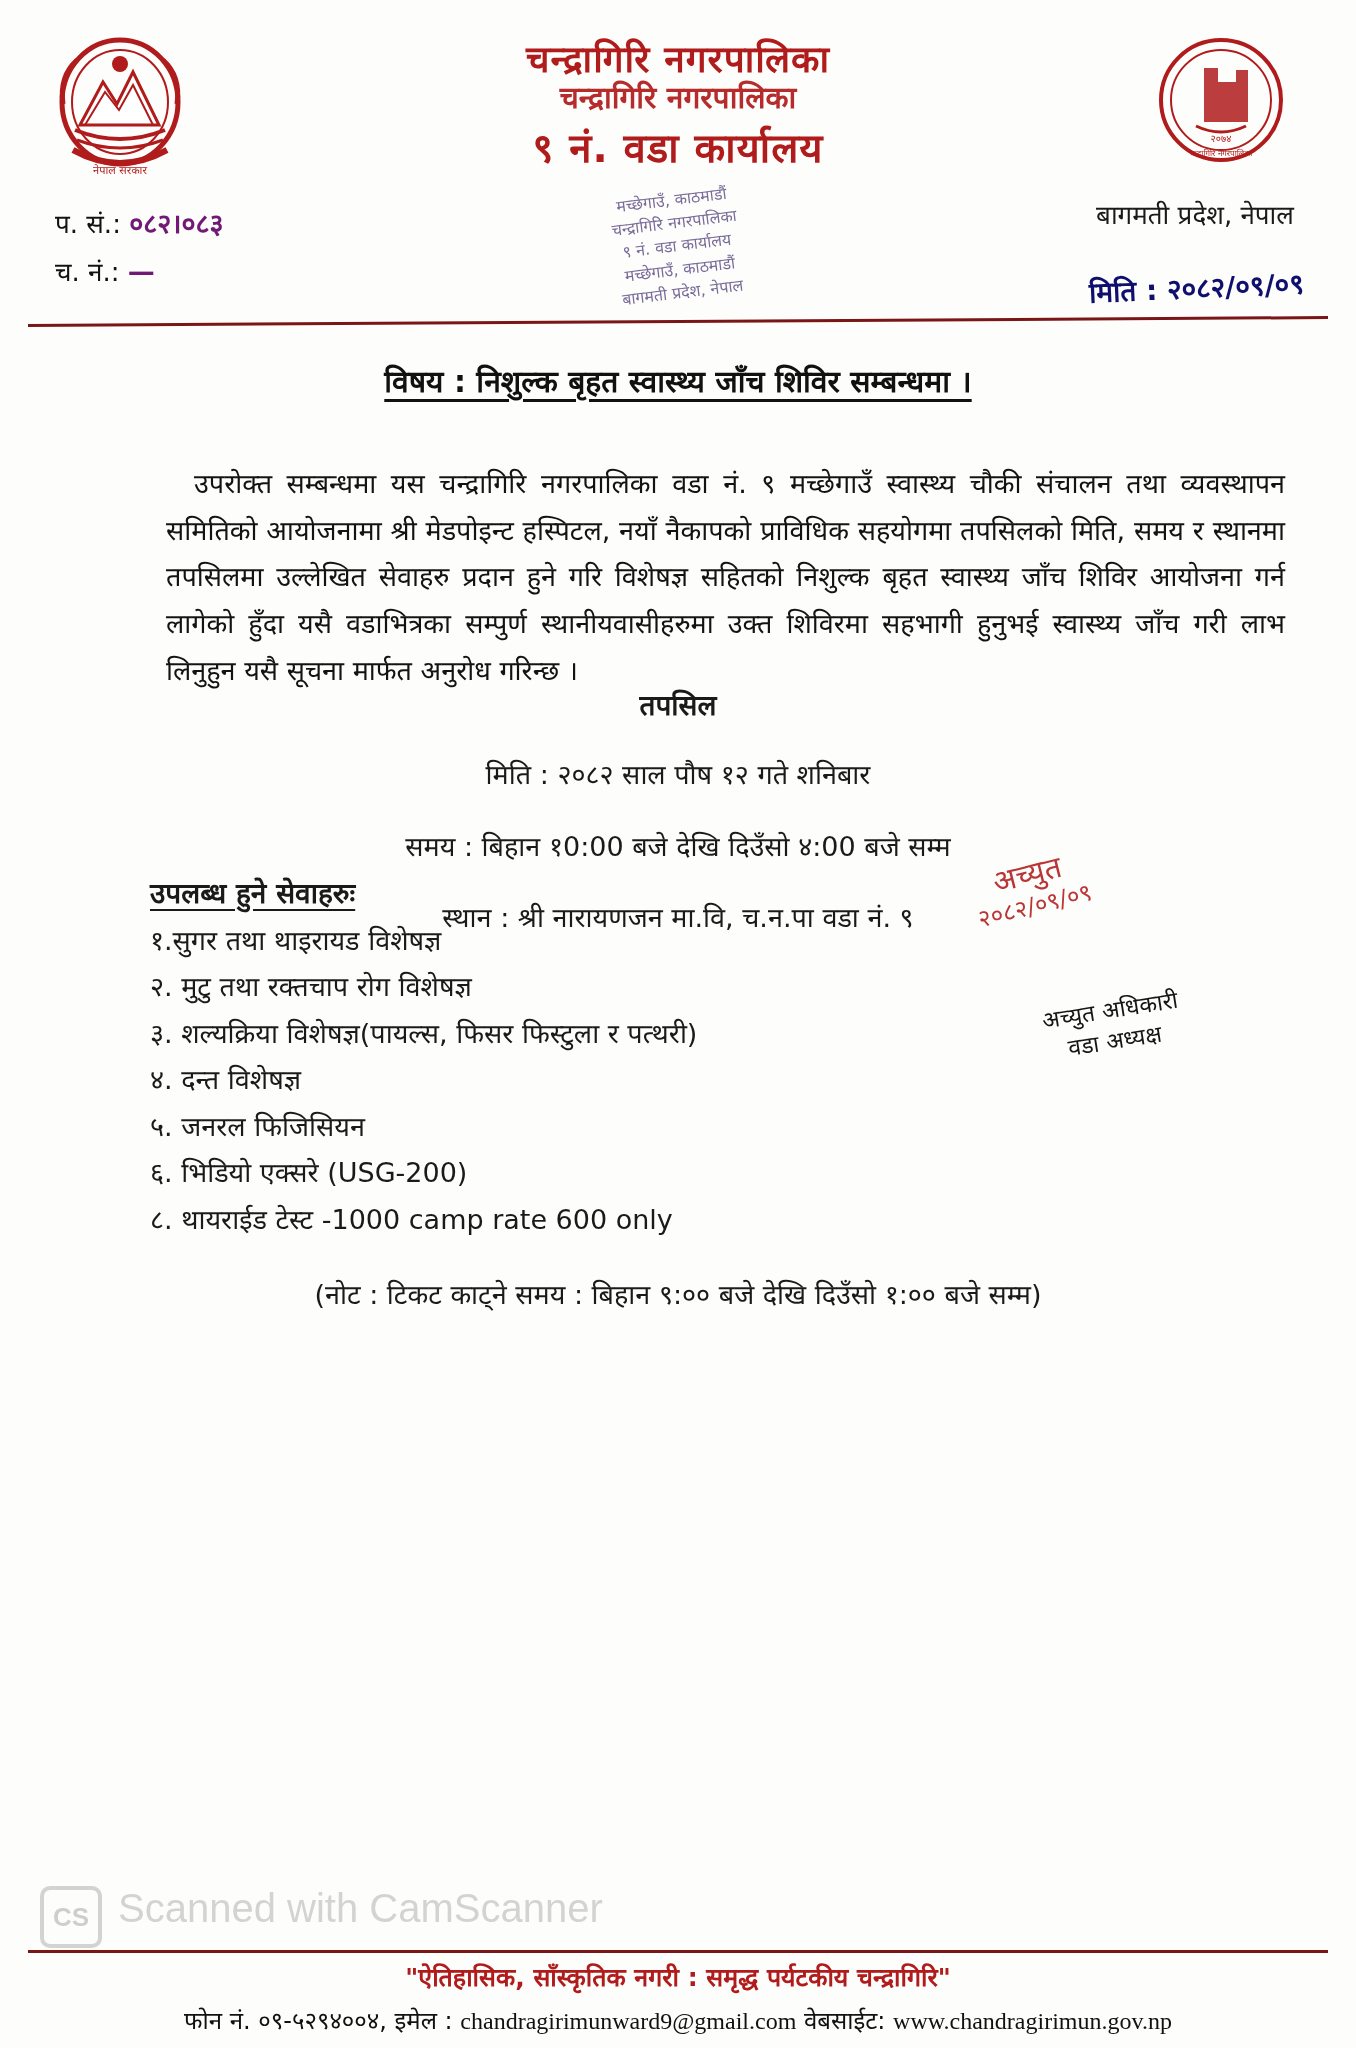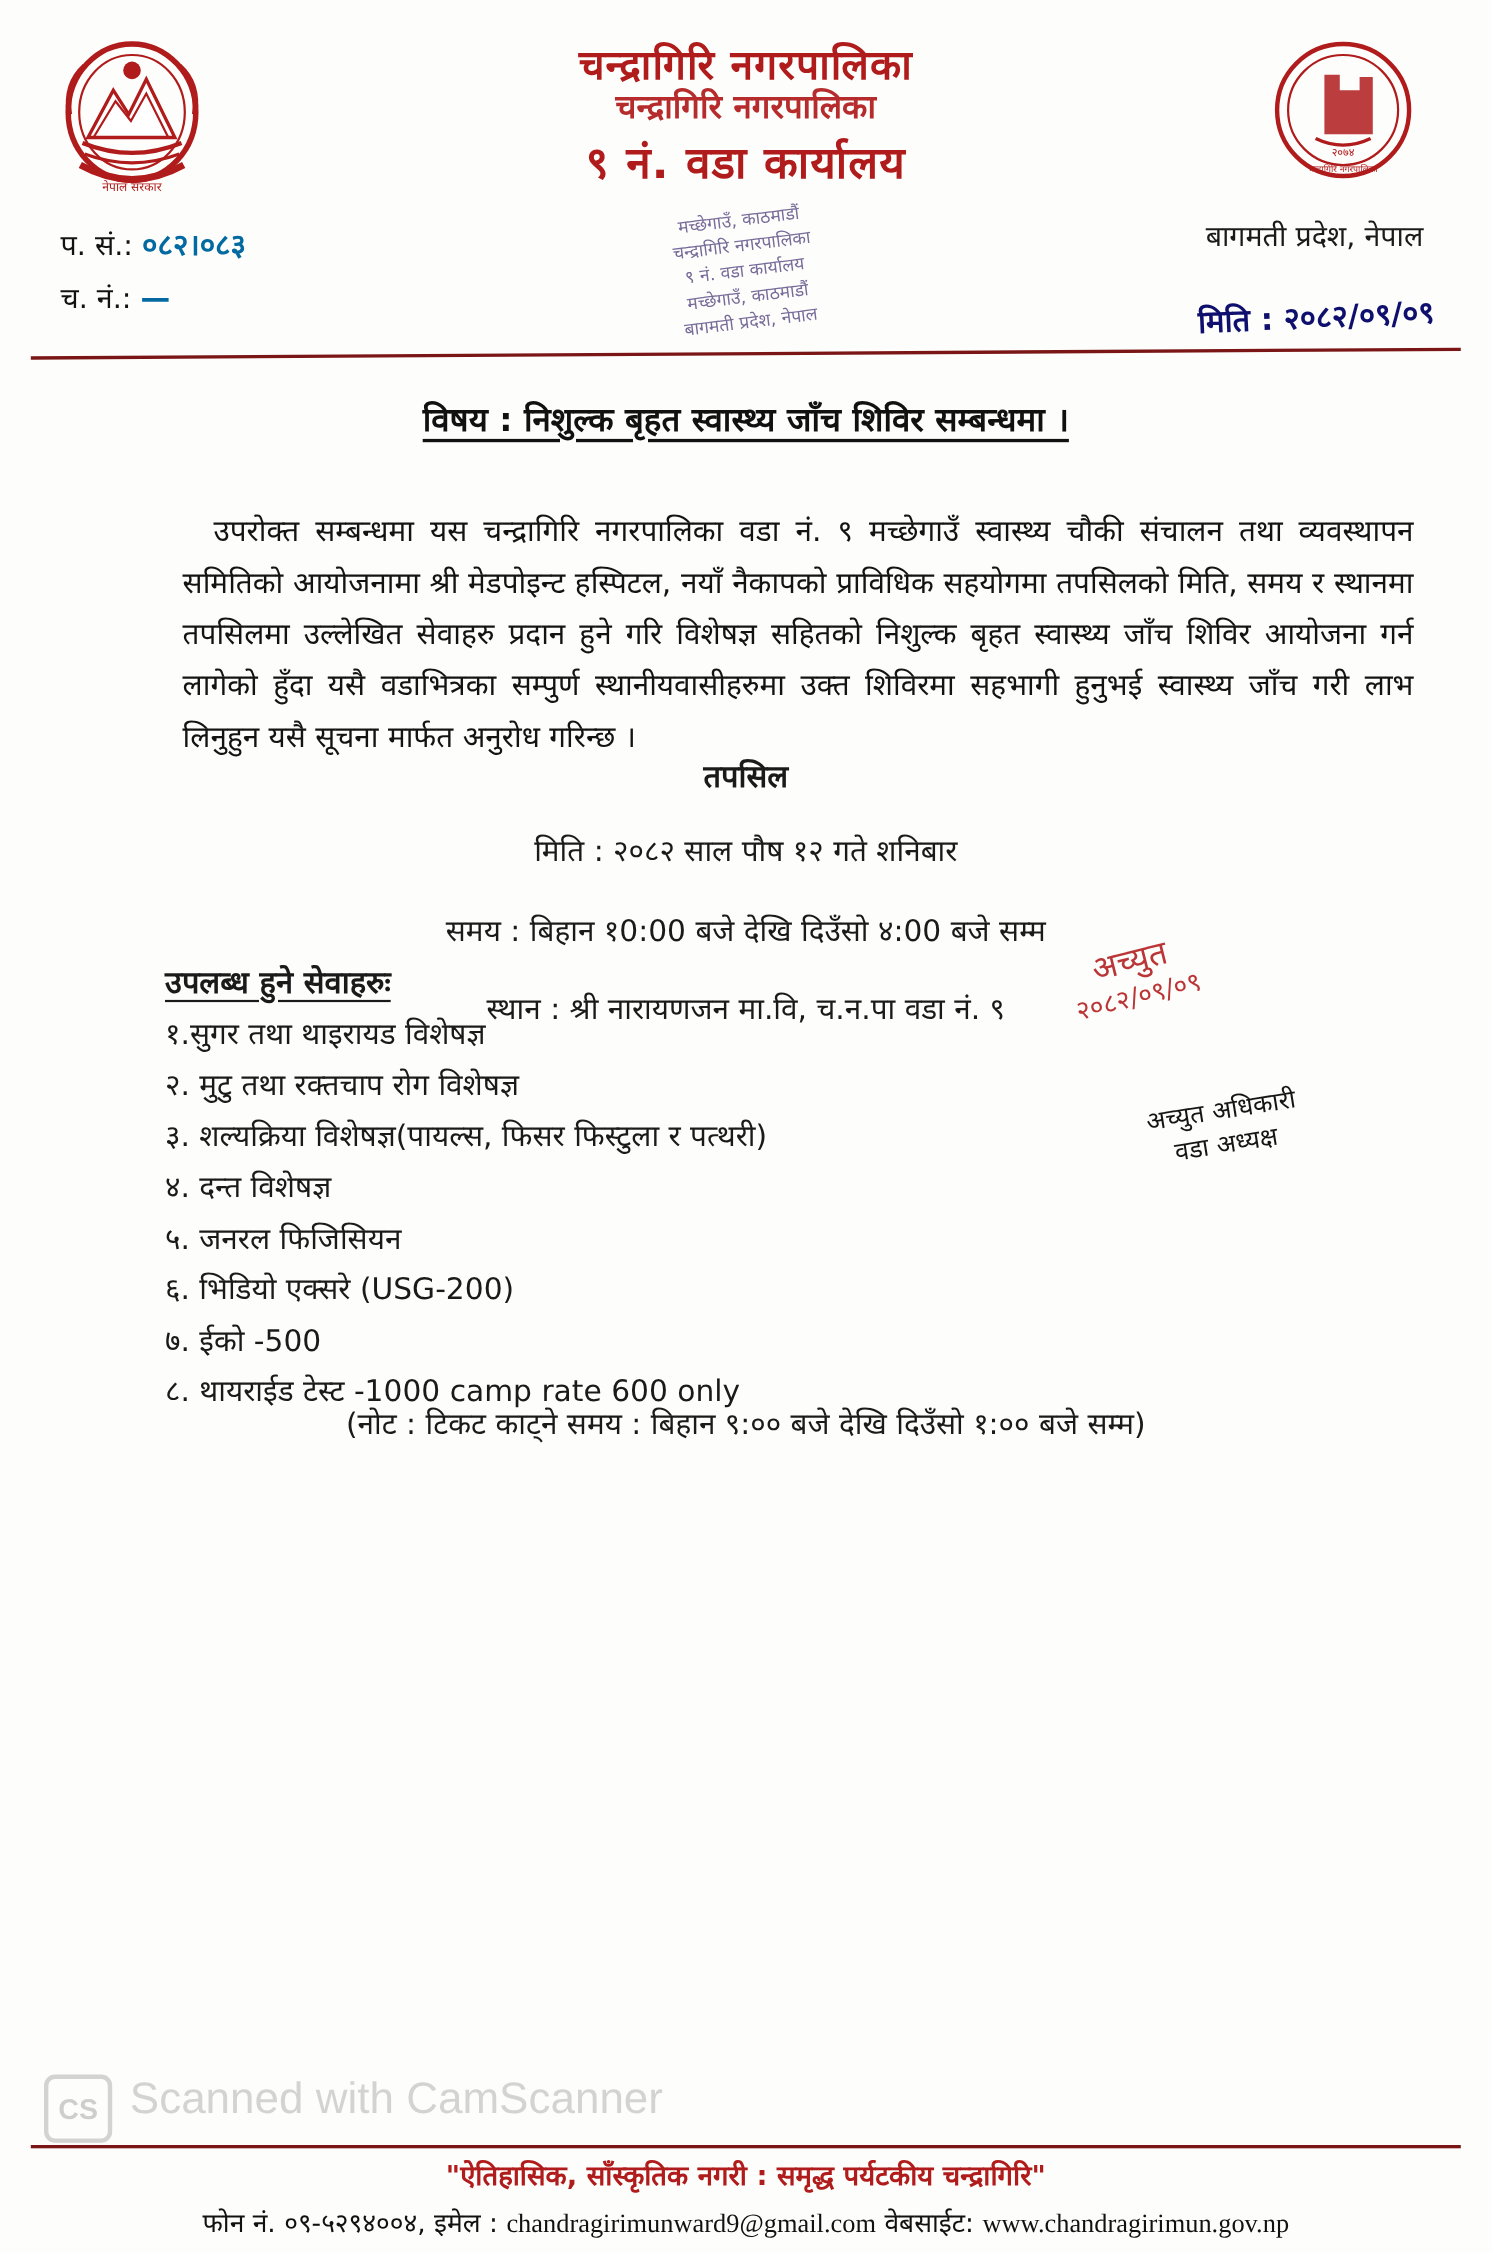--- a/index.html
+++ b/index.html
@@ -77,21 +77,21 @@
   
   .ref-block {
     position: absolute;
     left: 55px;
     top: 200px;
     color: #121212;
     font-size: 26px;
     line-height: 1.75;
   }
   .ref-block .ref-val {
-    color: #0369a1;
+    color: #701a75;
     font-weight: bold;
     font-size: 27px;
   }
   .date-block {
     position: absolute;
     right: 52px;
     top: 268px;
     color: #0f0f6e;
     font-size: 28px;
     font-weight: bold;
@@ -373,21 +373,20 @@
 
   <div class="services-title">उपलब्ध हुने सेवाहरुः</div>
 
   <div class="services">
     <span class="svc">१.सुगर तथा थाइरायड विशेषज्ञ</span>
     <span class="svc">२. मुटु तथा रक्तचाप रोग विशेषज्ञ</span>
     <span class="svc">३. शल्यक्रिया विशेषज्ञ(पायल्स, फिसर फिस्टुला र पत्थरी)</span>
     <span class="svc">४. दन्त विशेषज्ञ</span>
     <span class="svc">५. जनरल फिजिसियन</span>
     <span class="svc">६. भिडियो एक्सरे (USG-200)</span>
-    <span class="svc">७. ईको -500</span>
     <span class="svc">८. थायराईड टेस्ट -1000 camp rate 600 only</span>
   </div>
 
   <div class="signature">
     <span>अच्युत</span>
     <span style="display:block; font-size:24px;">२०८२/०९/०९</span>
   </div>
   <div class="sig-name">
     <span style="display:block;">अच्युत अधिकारी</span>
     <span style="display:block;">वडा अध्यक्ष</span>

